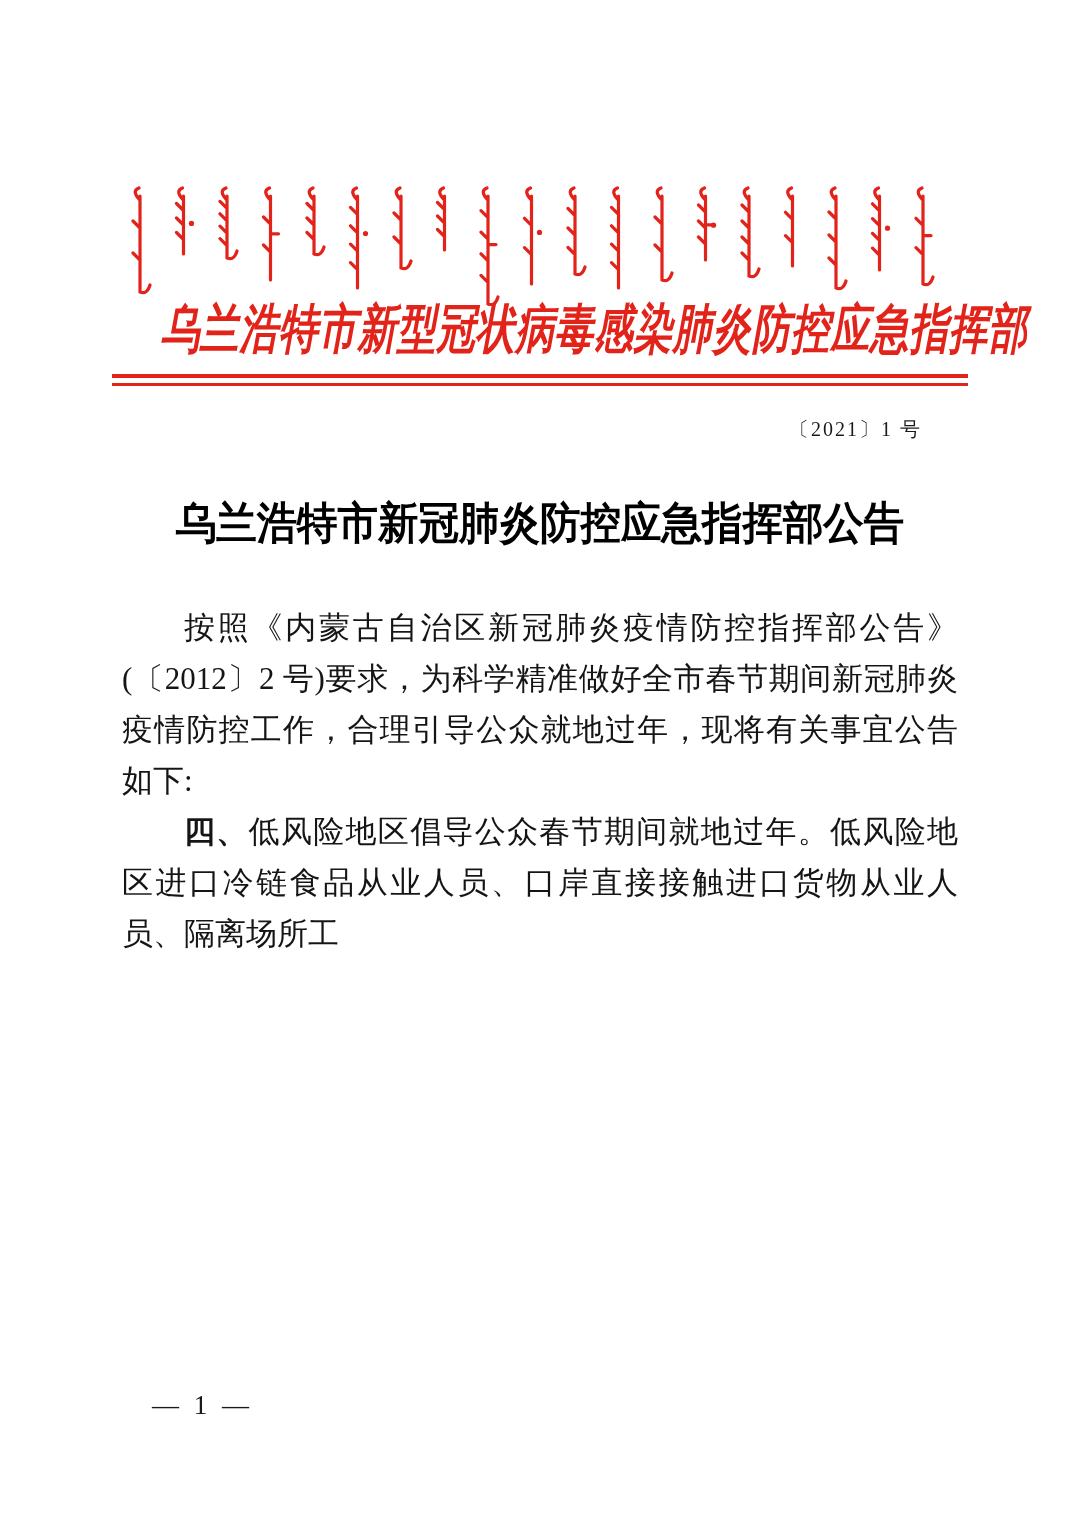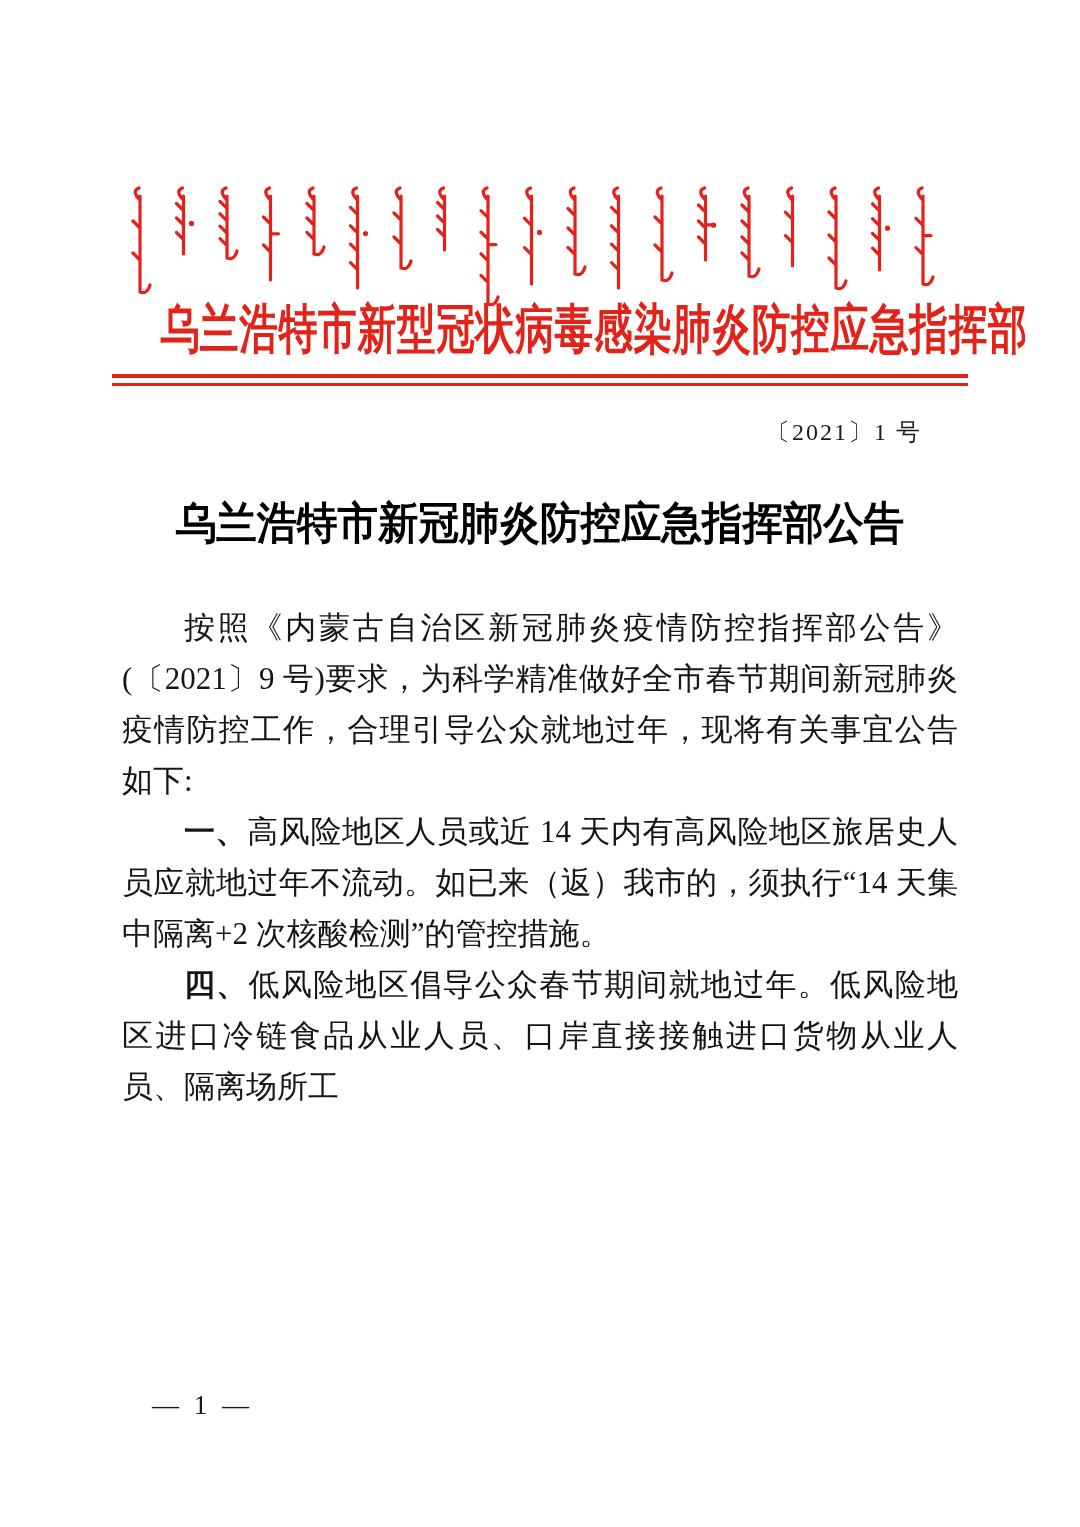--- a/index.html
+++ b/index.html
@@ -11,41 +11,41 @@
     overflow:hidden;
     font-family:"Liberation Serif","DejaVu Serif",serif;
     color:#111111;
   }
   .mongol-banner{
     position:absolute;top:186px;left:128px;
     width:830px;height:120px;
   }
   .org-title-wrap{
     position:absolute;top:294px;left:0;
-    width:1080px;text-align:center;
+    width:1080px;text-align:center;font-style:italic;
   }
   .org-title{
     display:inline-block;
     font-size:53px;font-weight:bold;
     color:#e2231a;
     white-space:nowrap;
     letter-spacing:1px;
     transform:scaleX(0.73);
     transform-origin:center;
     font-family:"Liberation Serif","DejaVu Serif",serif;
   }
   .double-rule{
     position:absolute;top:374px;left:112px;
     width:856px;height:5px;
     border-top:4px solid #e2231a;
     border-bottom:3px solid #e2231a;
   }
   .doc-number{
     position:absolute;top:416px;right:158px;
-    font-size:24px;color:#1a1a1a;
+    font-size:20px;color:#1a1a1a;
     letter-spacing:2px;
   }
   .main-title-wrap{
     position:absolute;top:494px;left:0;
     width:1080px;text-align:center;
   }
   .main-title{
     display:inline-block;
     font-size:44px;font-weight:bold;color:#000000;
     white-space:nowrap;
@@ -151,20 +151,19 @@
 
   <div class="double-rule"></div>
 
   <div class="doc-number">〔2021〕1 号</div>
 
   <div class="main-title-wrap">
     <div class="main-title">乌兰浩特市新冠肺炎防控应急指挥部公告</div>
   </div>
 
   <div class="body-text">
-    <p><span class="marker"></span><span>按照《内蒙古自治区新冠肺炎疫情防控指挥部公告》(〔2021〕9 号)要求，为科学精准做好全市春节期间新冠肺炎疫情防控工作，合理引导公众就地过年，现将有关事宜公告如下:</span></p>
-    <p><span class="marker">一、</span><span>高风险地区人员或近 14 天内有高风险地区旅居史人员应就地过年不流动。如已来（返）我市的，须执行“14 天集中隔离+2 次核酸检测”的管控措施。</span></p>
+    <p><span class="marker"></span><span>按照《内蒙古自治区新冠肺炎疫情防控指挥部公告》(〔2012〕2 号)要求，为科学精准做好全市春节期间新冠肺炎疫情防控工作，合理引导公众就地过年，现将有关事宜公告如下:</span></p>
     <p><span class="marker">四、</span><span>低风险地区倡导公众春节期间就地过年。低风险地区进口冷链食品从业人员、口岸直接接触进口货物从业人员、隔离场所工</span></p>
   </div>
 
   <div class="page-footer">— 1 —</div>
 
 </div>
 
 </body></html>

